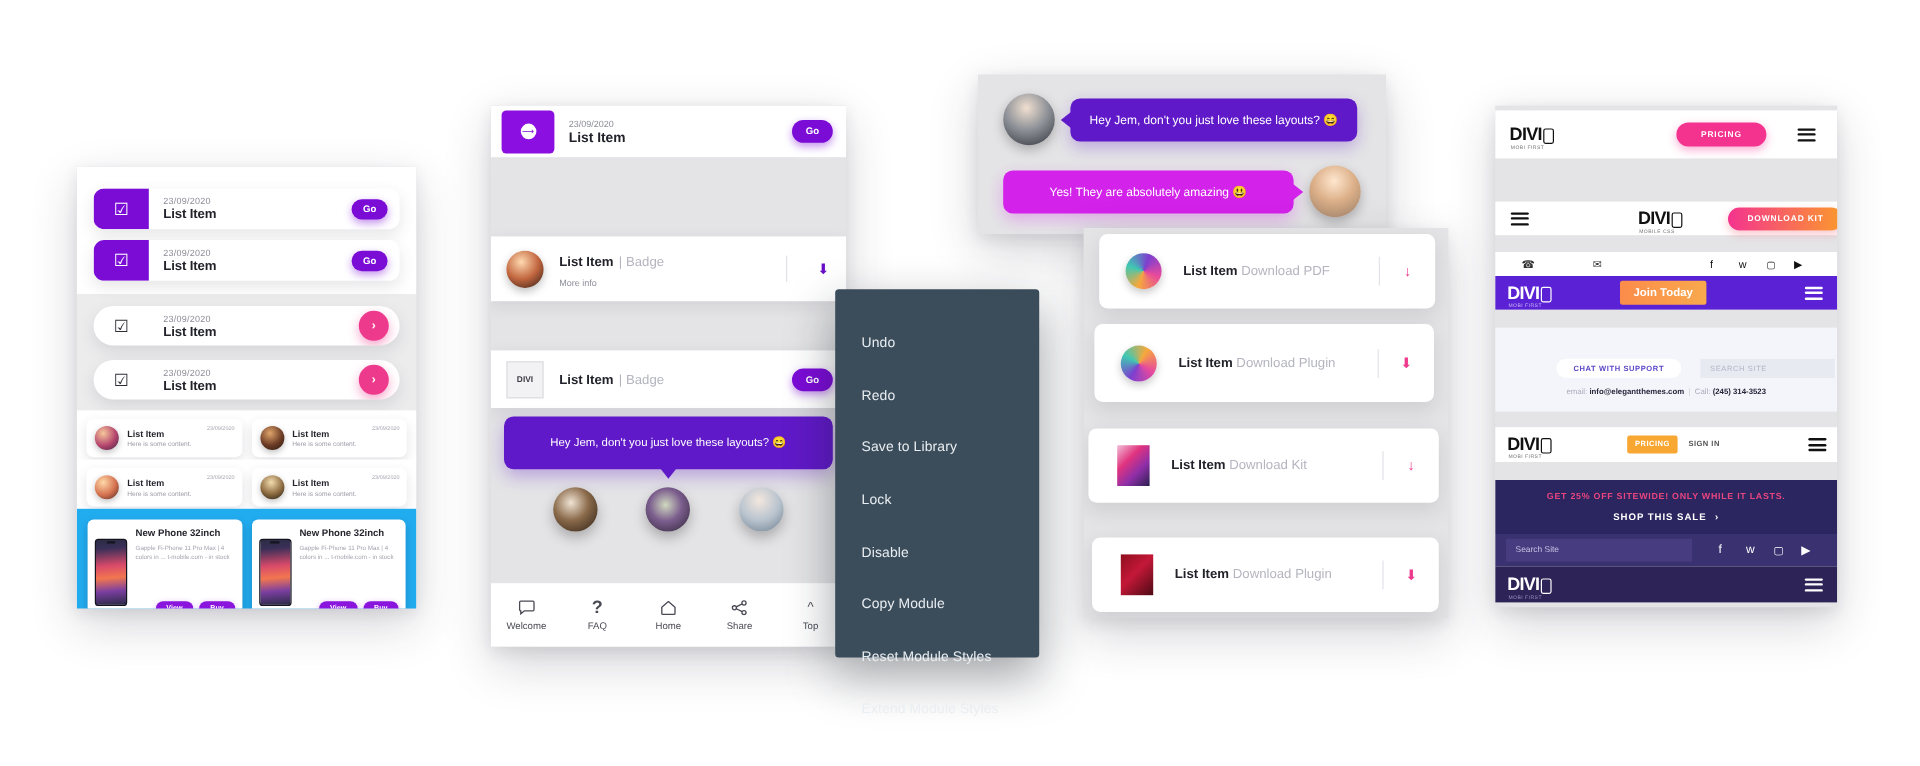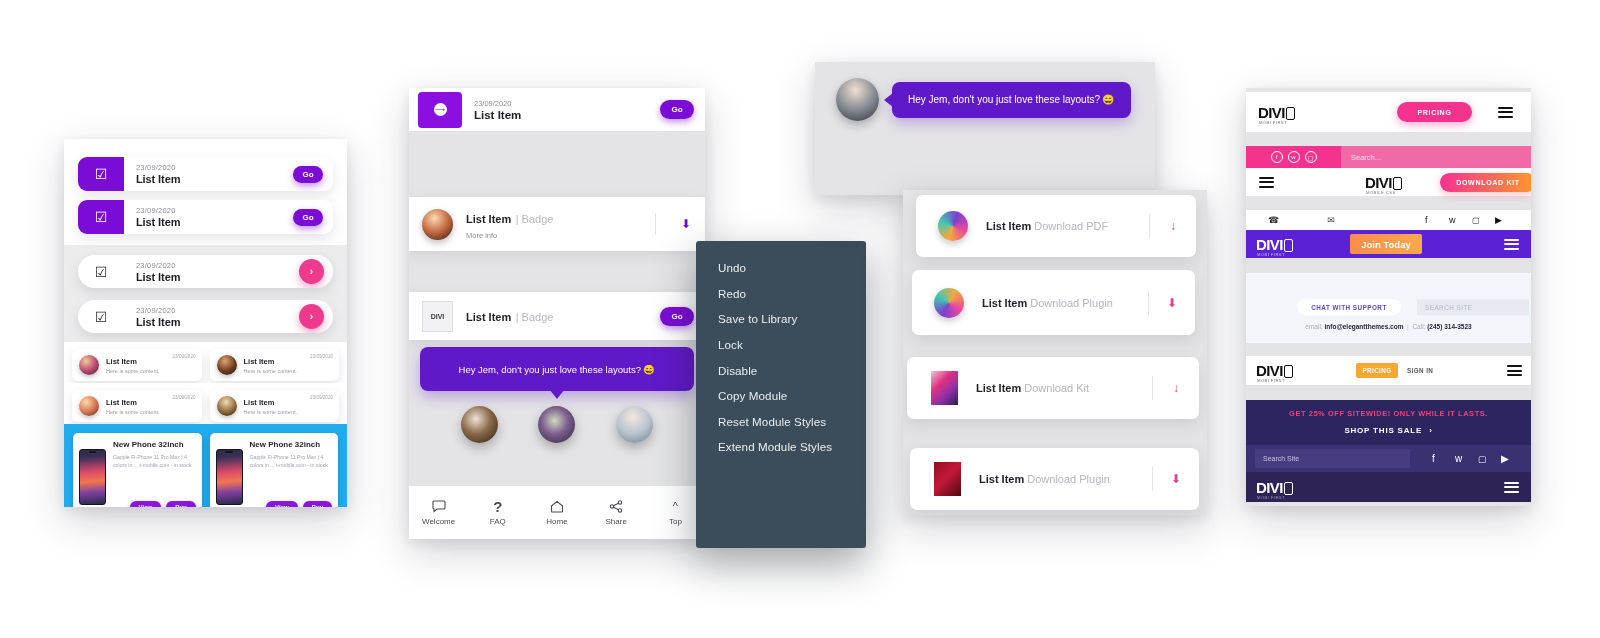--- a/index.html
+++ b/index.html
@@ -76,21 +76,21 @@
   .av-row { position:absolute; display:flex; justify-content:space-around; align-items:center; left:0; right:0; }
   .av-big { width:37px; height:37px; border-radius:50%; box-shadow:0 5px 11px rgba(0,0,0,.26); }
 
   .p2-nav { position:absolute; left:0; right:0; bottom:0; height:53px; background:#fff; display:flex; align-items:center; }
   .navitem { flex:1; display:flex; flex-direction:column; align-items:center; gap:4px; }
   .navitem .nicon { font-size:13px; color:#4a4a55; line-height:1; height:14px; display:flex; align-items:center; }
   .navitem .nlbl { font-size:8px; color:#4a4a55; }
 
   
   #ctx { position:absolute; left:696px; top:241px; width:170px; height:307px; background:#3b4c5a; border-radius:3px; box-shadow:0 16px 40px rgba(20,25,35,.40); padding: 14px 0 10px 0; }
-  .ctxitem { color:#e9eef2; font-size:11.6px; padding: 6.3px 0 6.3px 22px; letter-spacing:.1px; }
+  .ctxitem { color:#e9eef2; font-size:11.6px; padding: 6.3px 0 6.3px 22px; letter-spacing:.1px;margin-top:18px; }
 
   
   #p4 { left: 815px; top: 62px; width: 340px; height: 133px; background:#e4e4e6; }
   .chatrow { position:absolute; display:flex; align-items:center; }
   .c-av { width:43px; height:43px; border-radius:50%; box-shadow:0 4px 10px rgba(0,0,0,.25); flex:none; }
   .c-bub { color:#fff; font-size:10px; display:flex; align-items:center; padding:0 16px; border-radius:8px; position:relative; white-space:nowrap; }
   .c-bub.left { background:#6019c8; height:36px; margin-left:13px; box-shadow:0 5px 13px rgba(96,25,200,.30); }
   .c-bub.left::before{content:"";position:absolute;left:-8px;top:50%;margin-top:-7px;border-top:7px solid transparent;border-bottom:7px solid transparent;border-right:9px solid #6019c8;}
   .c-bub.right { background:#d322ea; height:36px; margin-right:13px; box-shadow:0 5px 13px rgba(211,34,234,.30); }
   .c-bub.right::after{content:"";position:absolute;right:-8px;top:50%;margin-top:-7px;border-top:7px solid transparent;border-bottom:7px solid transparent;border-left:9px solid #d322ea;}
@@ -322,20 +322,24 @@
     <div class="ctxitem">Copy Module</div>
     <div class="ctxitem">Reset Module Styles</div>
     <div class="ctxitem">Extend Module Styles</div>
   </div>
 
   <div class="panel" id="p4">
     <div class="chatrow" style="left:21px;top:16px;">
       <div class="c-av" style="background:radial-gradient(circle at 45% 28%,#f0dfd0,#8b8f96 48%,#2f3138);"></div>
       <div class="c-bub left">Hey Jem, don't you just love these layouts? 😄</div>
     </div>
+    <div class="chatrow" style="left:21px;top:76px;">
+      <div class="c-bub right" style="width:242px;justify-content:center;">Yes! They are absolutely amazing 😃</div>
+      <div class="c-av" style="background:radial-gradient(circle at 48% 30%,#ffe7cf,#dcb089 45%,#9a7f68);"></div>
+    </div>
   </div>
 
   <div class="panel" id="p5">
     <div class="dcard" style="left:13px;top:5px;width:280px;height:62px;">
       <div class="dav" style="background:conic-gradient(from 20deg,#7c3fd0,#e84a9c,#f5a83c,#3fc8b2,#7c3fd0);"></div>
       <div class="dtx"><span style="font-weight:700;color:#22222b;">List Item</span> <span>Download PDF</span></div>
       <div class="ddiv"></div>
       <div class="darw">↓</div>
     </div>
 
@@ -370,28 +374,20 @@
         <span class="lsub" style="color:#777;">MOBI FIRST</span>
       </div>
       <div class="dvbtn" style="position:absolute;left:151px;width:75px;height:20px;background:#f4338f;color:#fff;box-shadow:0 3px 8px rgba(244,51,143,.4);">PRICING</div>
       <div class="hamb" style="position:absolute;right:18px;">
           <i style="background:#111"></i>
           <i style="background:#111"></i>
           <i style="background:#111"></i>
         </div>
     </div>
 
-    <div class="dv" style="top:58px;height:22px;background:#f06aa8;display:flex;align-items:center;">
-      <div style="width:95px;height:100%;background:#f4338f;display:flex;align-items:center;justify-content:center;gap:5px;">
-        <span class="soc">f</span>
-        <span class="soc">w</span>
-        <span class="soc">▢</span>
-      </div>
-      <div style="margin-left:10px;font-size:7.5px;color:#ffe2ef;">Search...</div>
-    </div>
 
     <div class="dv" style="top:80px;height:28px;background:#fff;display:flex;align-items:center;">
       <div class="hamb" style="margin-left:13px;">
           <i style="background:#111"></i>
           <i style="background:#111"></i>
           <i style="background:#111"></i>
         </div>
       <div class="logo" style="position:absolute;left:119px;">
         <span class="ltxt" style="color:#111;">DIVI</span>
         <span class="lbox" style="border-color:#111;"></span>

